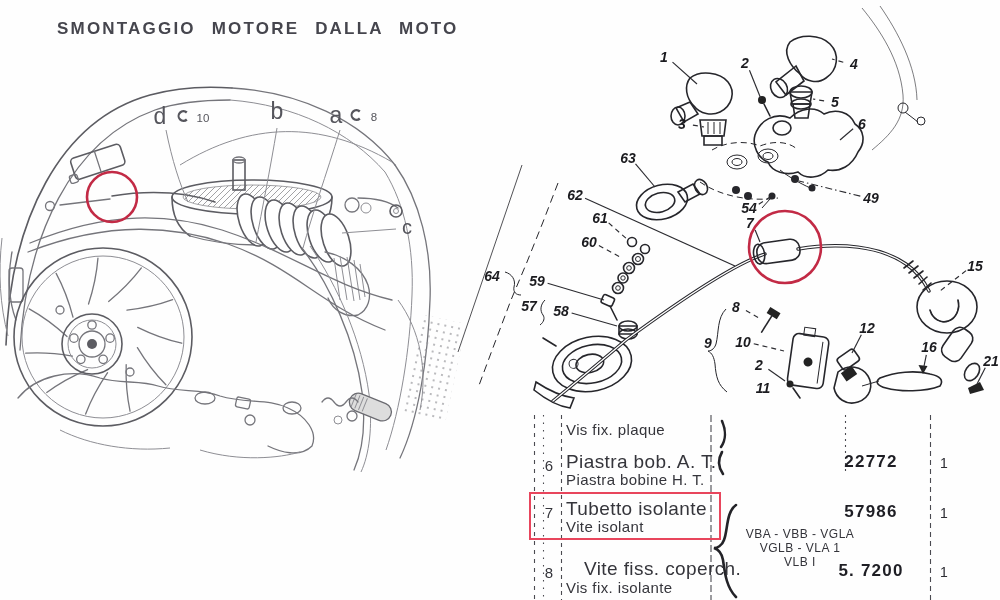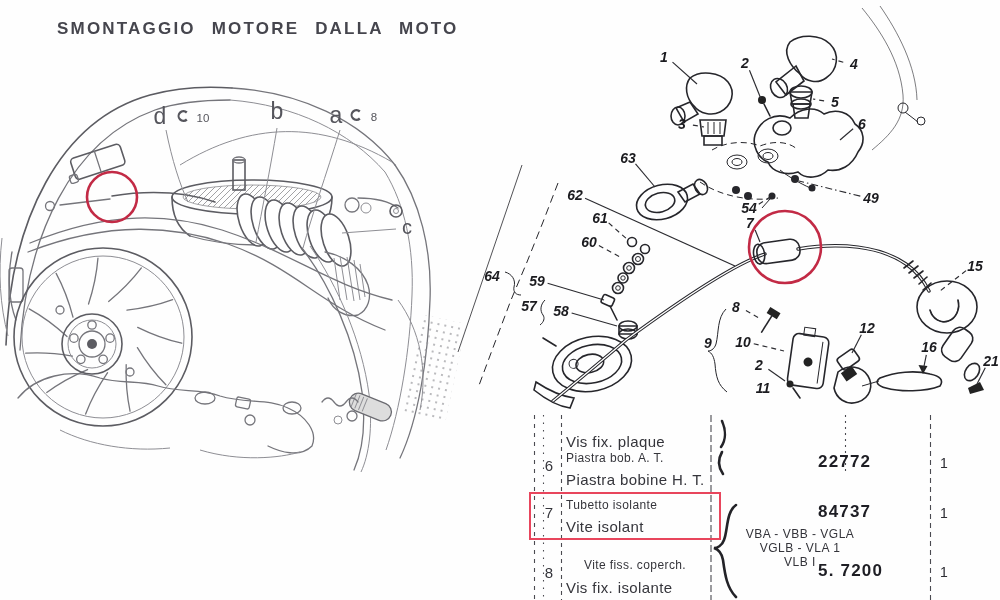--- a/index.html
+++ b/index.html
@@ -26,24 +26,24 @@
   .leader.dash{stroke-dasharray:5 4;}
   .leader.dashdot{stroke-dasharray:7 3 1.5 3;}
   .leader.solid{}
   .callout-num{font-style:italic;font-weight:700;font-size:14px;fill:#1b1b1f;text-anchor:middle;}
 
   .red-annot{stroke:var(--annot-red,#c22a45);stroke-width:2.6;fill:none;}
 
   
   .t-rule{stroke:#4a4a50;stroke-width:1.1;fill:none;}
   .t-heavy{stroke:#232328;stroke-width:2.6;fill:none;stroke-linecap:round;}
-  .t-cell{position:absolute;color:#35353b;font-size:12px;letter-spacing:.4px;white-space:nowrap;}
+  .t-cell{position:absolute;color:#35353b;font-size:19px;letter-spacing:.4px;white-space:nowrap;}
   .t-sub{font-size:15px;}
   .t-item{width:20px;text-align:center;font-size:15px;}
-  .t-part{width:106px;text-align:left;font-weight:700;font-size:17px;
+  .t-part{width:106px;text-align:center;font-weight:700;font-size:17px;
           letter-spacing:1.2px;color:#1e1e24;}
   .t-qty{font-size:14px;color:#2c2c32;}
   .t-models{position:absolute;left:737px;width:126px;text-align:center;font-size:12px;
             letter-spacing:.5px;color:#34343a;line-height:14px;}
   #row7-highlight{position:absolute;left:529px;top:492px;width:188px;height:44px;
                   border:2.6px solid var(--hl-red,#e8455c);}
 </style>
 </head>
 <body>
 
@@ -404,33 +404,33 @@
       <line class="t-rule" x1="930.5" y1="415" x2="930.5" y2="600" stroke-dasharray="5 4"></line>
 
       <path class="t-heavy" d="M 722,421 C 726,430 726,440 721,447"></path>
       <path class="t-heavy" d="M 722,452 C 718,459 718,467 723,474"></path>
 
       <path class="t-heavy" stroke-width="2.4" d="M 736,505 C 726,512 728,530 724,540 C 722,546 717,548 714,548 C 720,550 722,554 723,560 C 725,575 727,588 736,597"></path>
     </g>
   </svg>
 
   <div id="parts-table">
-    <div class="t-cell t-sub" style="left:566px;top:433px">Vis fix. plaque</div>
+    <div class="t-cell t-sub" style="left:566px;top:421px">Vis fix. plaque</div>
 
     <div class="t-cell t-item" style="left:539px;top:457px">6</div>
     <div class="t-cell" style="left:566px;top:451px">Piastra bob. A. T.</div>
     <div class="t-cell t-sub" style="left:566px;top:471px">Piastra bobine H. T.</div>
     <div class="t-cell t-part" style="left:818px;top:452px">22772</div>
     <div class="t-cell t-qty" style="left:940px;top:455px">1</div>
 
     <div id="row7-highlight"></div>
     <div class="t-cell t-item" style="left:539px;top:504px">7</div>
     <div class="t-cell" style="left:566px;top:498px">Tubetto isolante</div>
     <div class="t-cell t-sub" style="left:566px;top:518px">Vite isolant</div>
-    <div class="t-cell t-part" style="left:818px;top:502px">84737</div>
+    <div class="t-cell t-part" style="left:818px;top:502px">57986</div>
     <div class="t-cell t-qty" style="left:940px;top:505px">1</div>
 
     <div class="t-models" style="top:527px">
       <div>VBA - VBB - VGLA</div>
       <div>VGLB - VLA 1</div>
       <div>VLB I</div>
     </div>
 
     <div class="t-cell t-item" style="left:539px;top:564px">8</div>
     <div class="t-cell" style="left:584px;top:558px">Vite fiss. coperch.</div>

